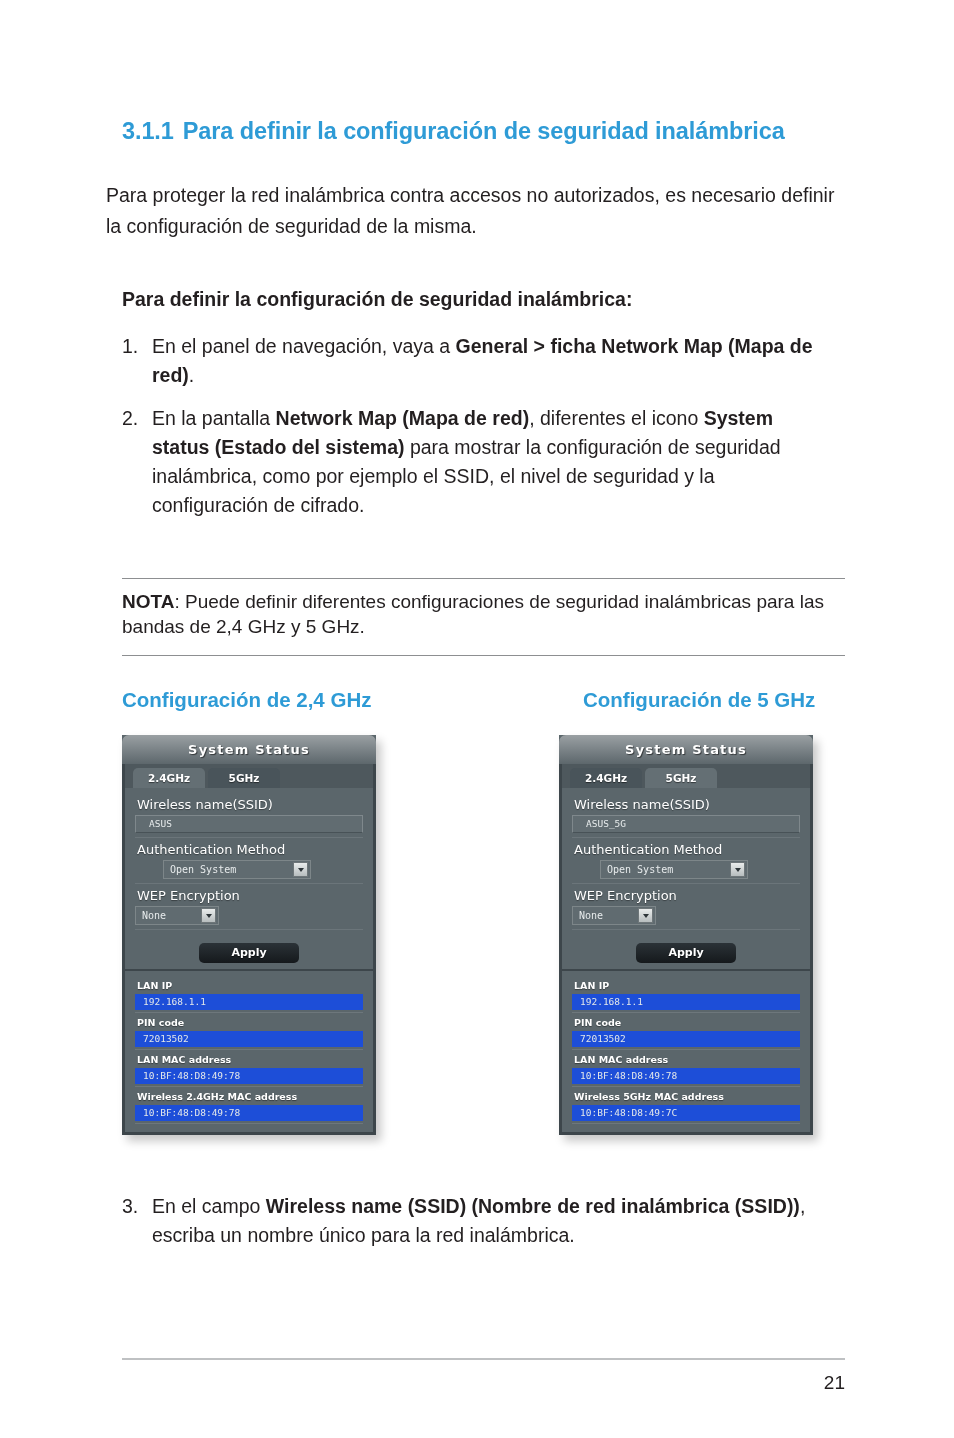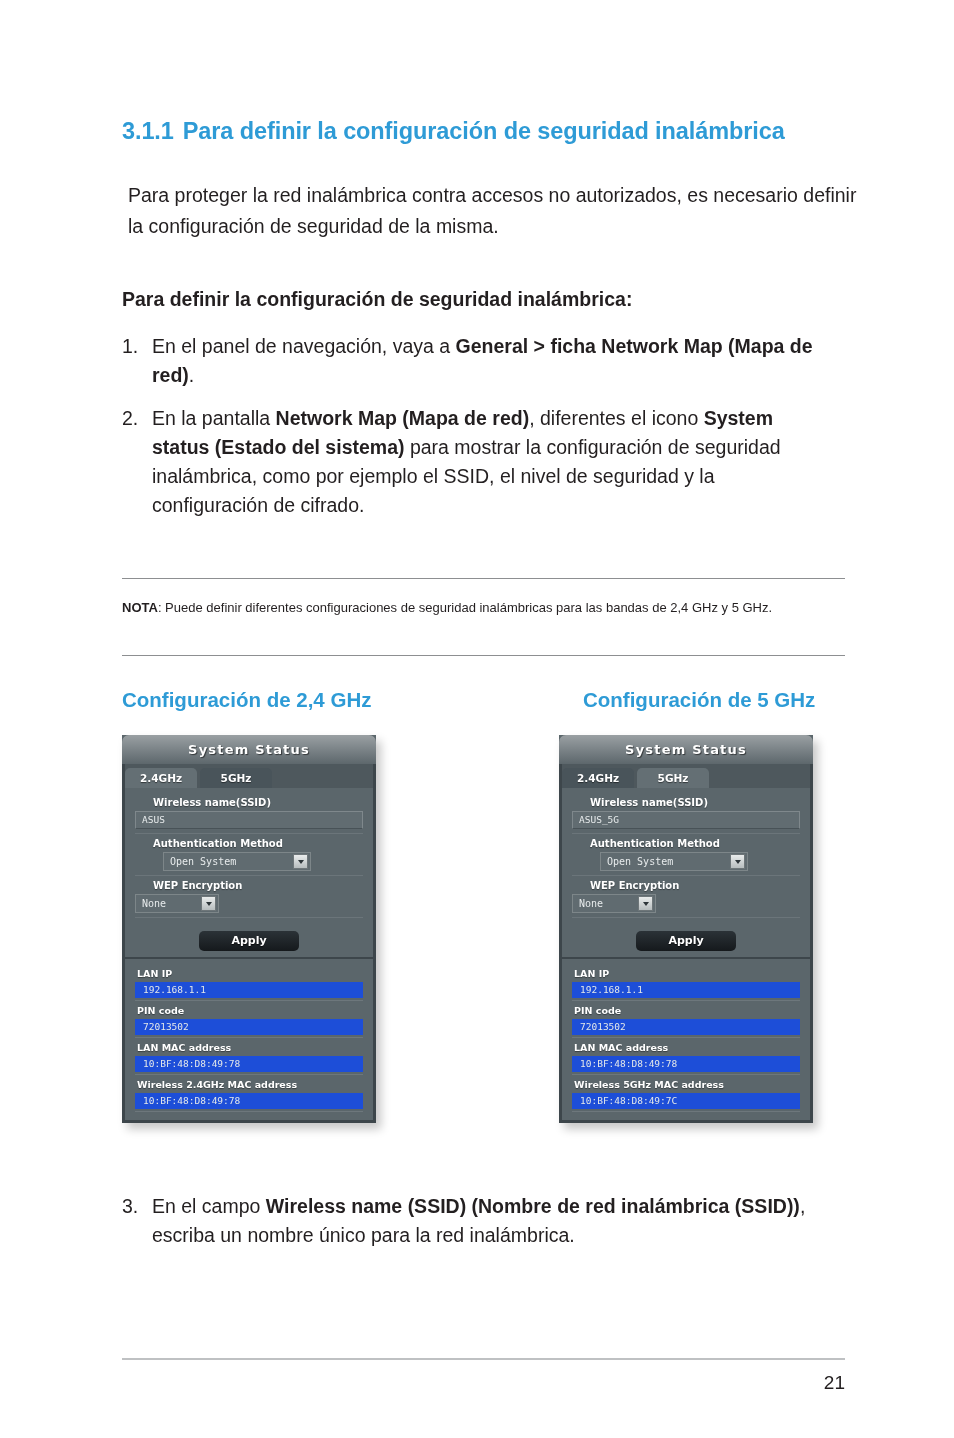--- a/index.html
+++ b/index.html
@@ -36,21 +36,21 @@
     white-space: nowrap;
   }
   .section-heading .num {
     display: inline-block;
     margin-right: 9px;
   }
 
   
   .intro {
     position: absolute;
-    left: 128px;
+    left: 106px;
     top: 180px;
     width: 730px;
     font-size: 19.5px;
     line-height: 31px;
     color: #231f20;
   }
 
   
   .lead-in {
     position: absolute;
@@ -94,22 +94,22 @@
     background: #8d8f91;
   }
   .rule.top  { top: 578px; }
   .rule.bot  { top: 655px; }
 
   .note {
     position: absolute;
     left: 122px;
     top: 589px;
     width: 723px;
-    font-size: 13px;
-    line-height: 38px;
+    font-size: 19px;
+    line-height: 25px;
   }
   .note b { font-weight: bold; }
 
   
   .caption {
     position: absolute;
     font-size: 20.5px;
     font-weight: bold;
     color: #2e9bd6;
     white-space: nowrap;
@@ -148,21 +148,21 @@
   .ui-body {
     background: #5b666b;
     padding: 0 0 2px 0;
     border-left: 3px solid #3d464b;
     border-right: 3px solid #3d464b;
     border-bottom: 3px solid #3d464b;
   }
 
   .ui-tabs {
     display: flex;
-    padding: 4px 0 0 0;
+    padding: 4px 0 0 8px;
     background: #4e585d;
   }
   .ui-tab {
     width: 72px;
     height: 20px;
     line-height: 20px;
     text-align: center;
     font-size: 10.5px;
     font-weight: bold;
     color: #ffffff;
@@ -178,36 +178,36 @@
 
   .ui-section {
     background: #5b666b;
     padding: 5px 10px 6px 10px;
   }
   .ui-section.upper {
     border-bottom: 2px solid #3d464b;
   }
 
   .fld-label {
-    font-size: 10px;
-    font-weight: bold;
+    font-size: 13px;
+    font-weight: normal;
     color: #ffffff;
-    margin: 4px 0 3px 18px;
+    margin: 4px 0 3px 2px;
     text-shadow: 0 1px 1px rgba(0,0,0,0.4);
   }
 
   .fld-input {
     height: 16px;
     line-height: 16px;
     background: #616c71;
     border: 1px solid #7f888c;
     border-bottom: 1px solid #485257;
     color: #e7ebec;
     font-size: 9.5px;
-    padding-left: 6px;
+    padding-left: 13px;
     margin-bottom: 4px;
     font-family: "DejaVu Sans Mono", monospace;
   }
 
   .fld-sep {
     height: 1px;
     background: #6b757a;
     margin: 3px 0 1px 0;
   }
 

